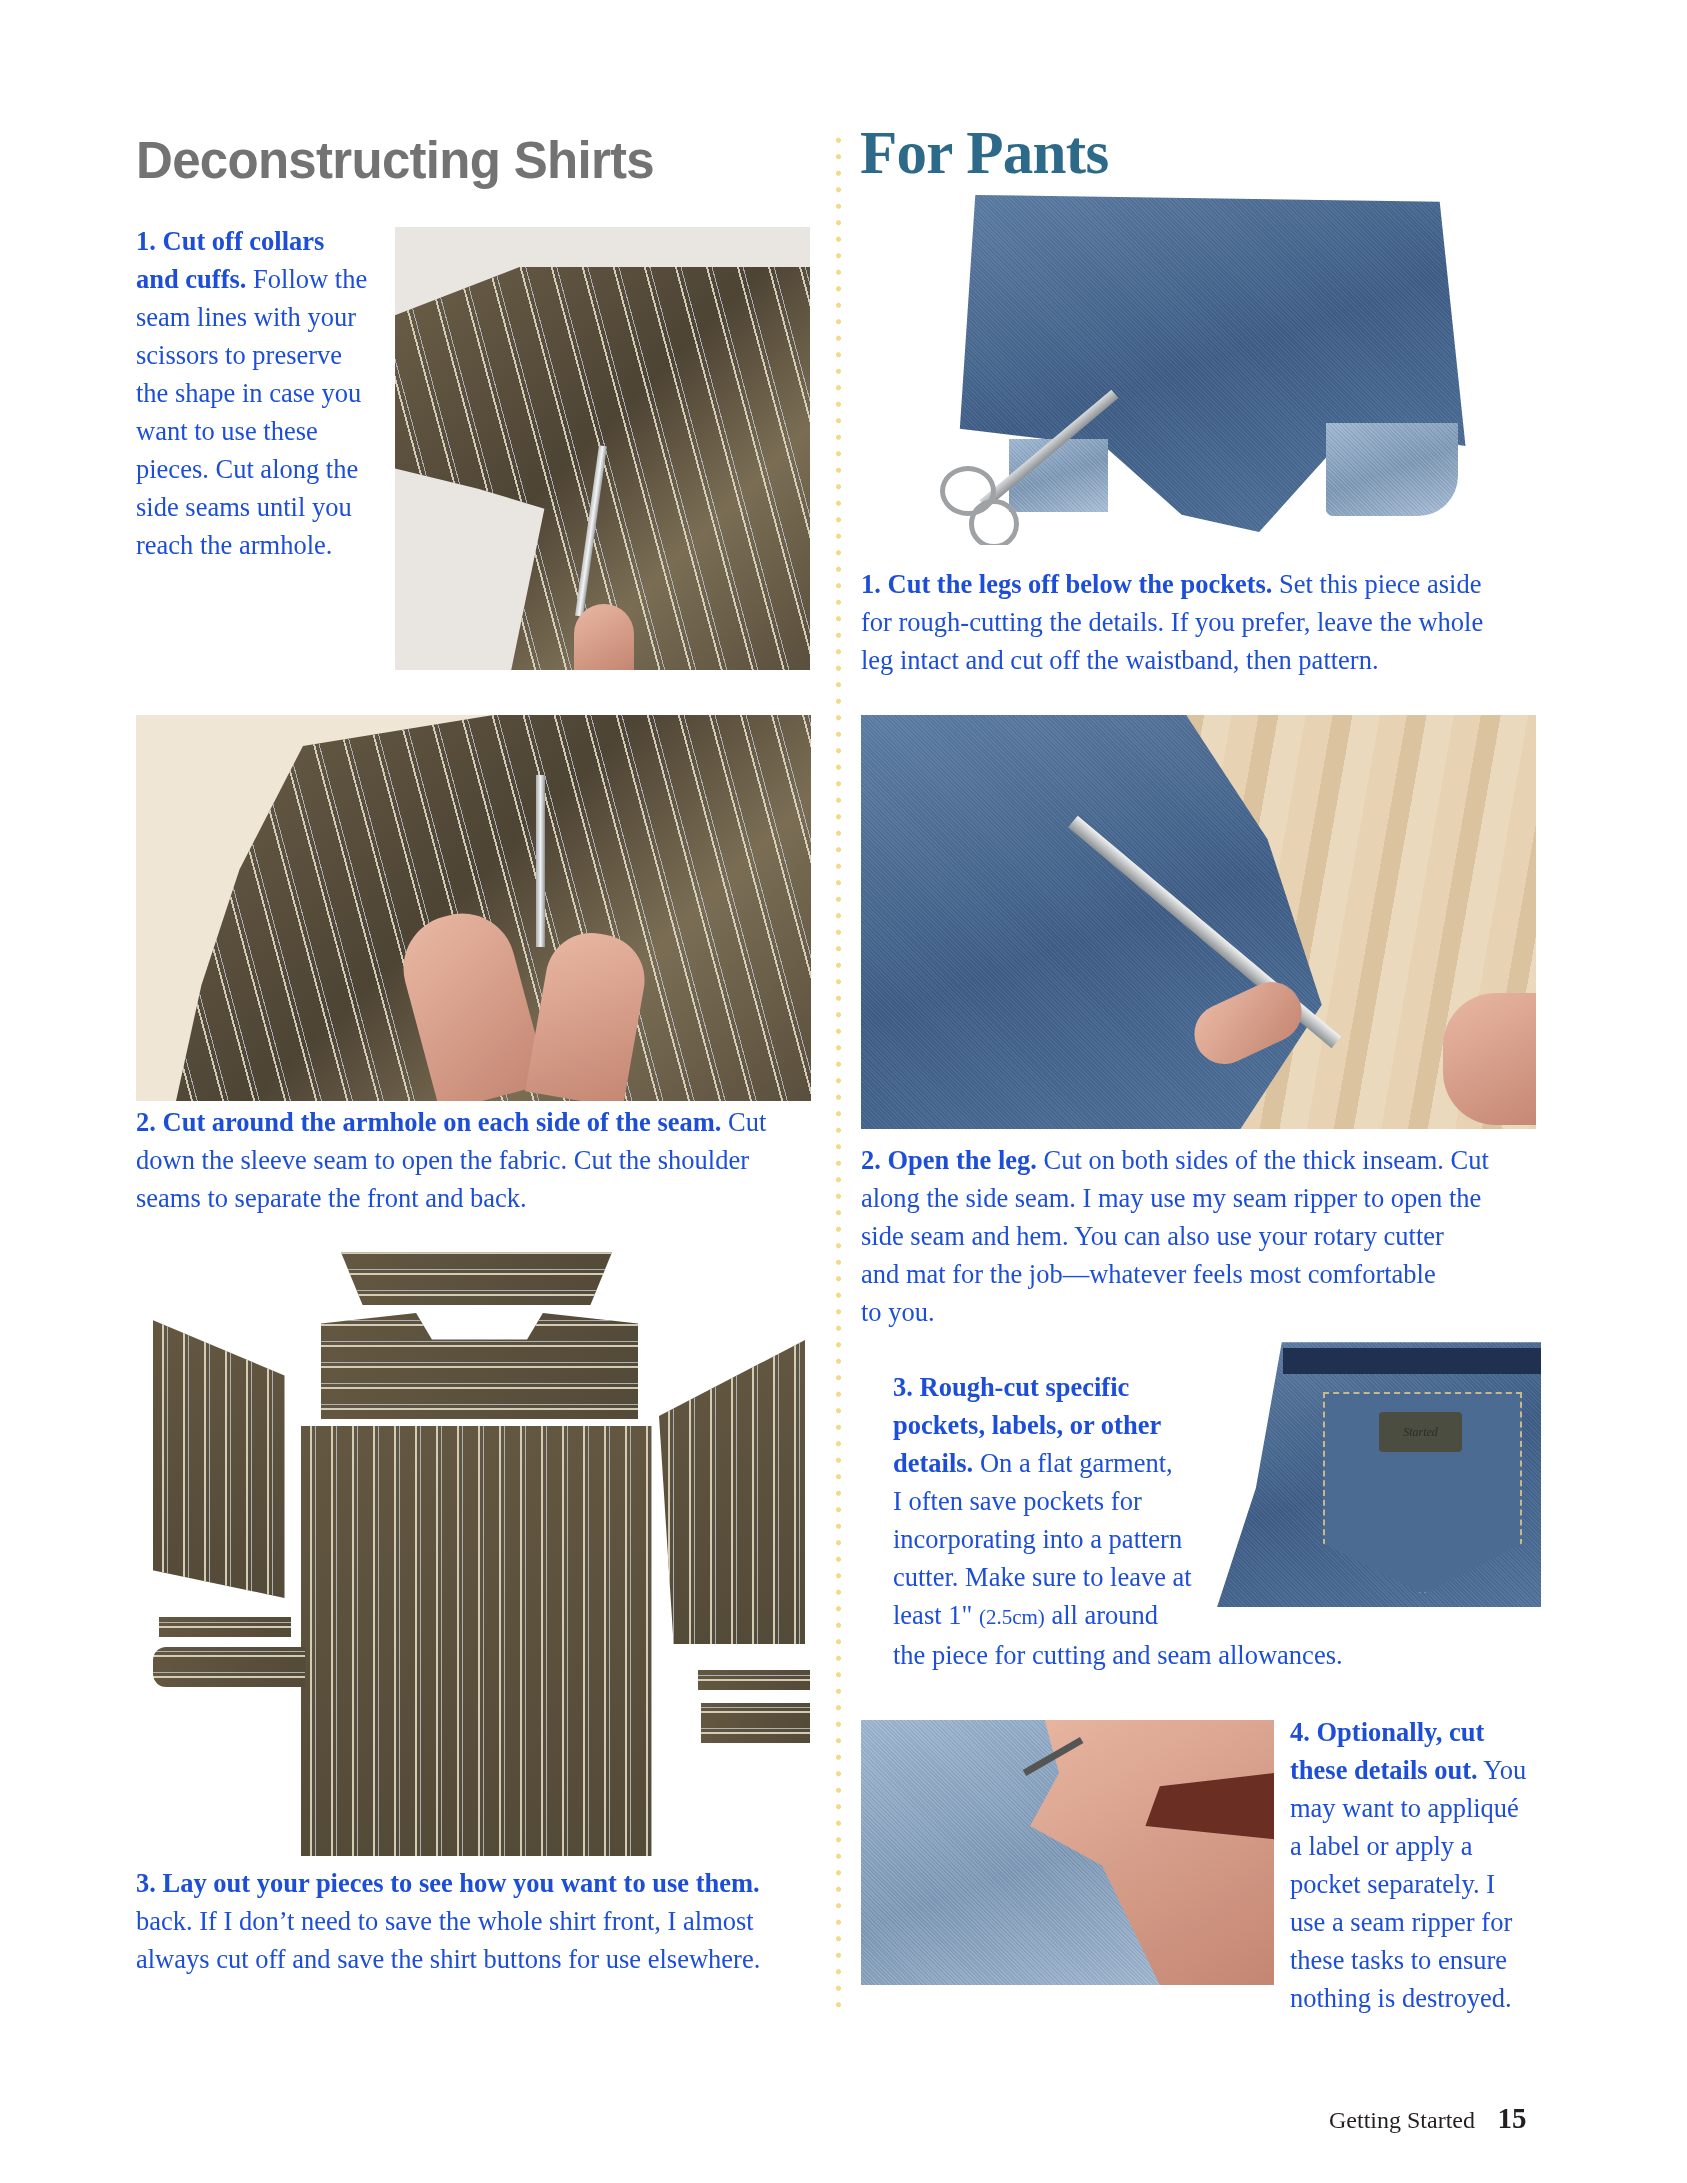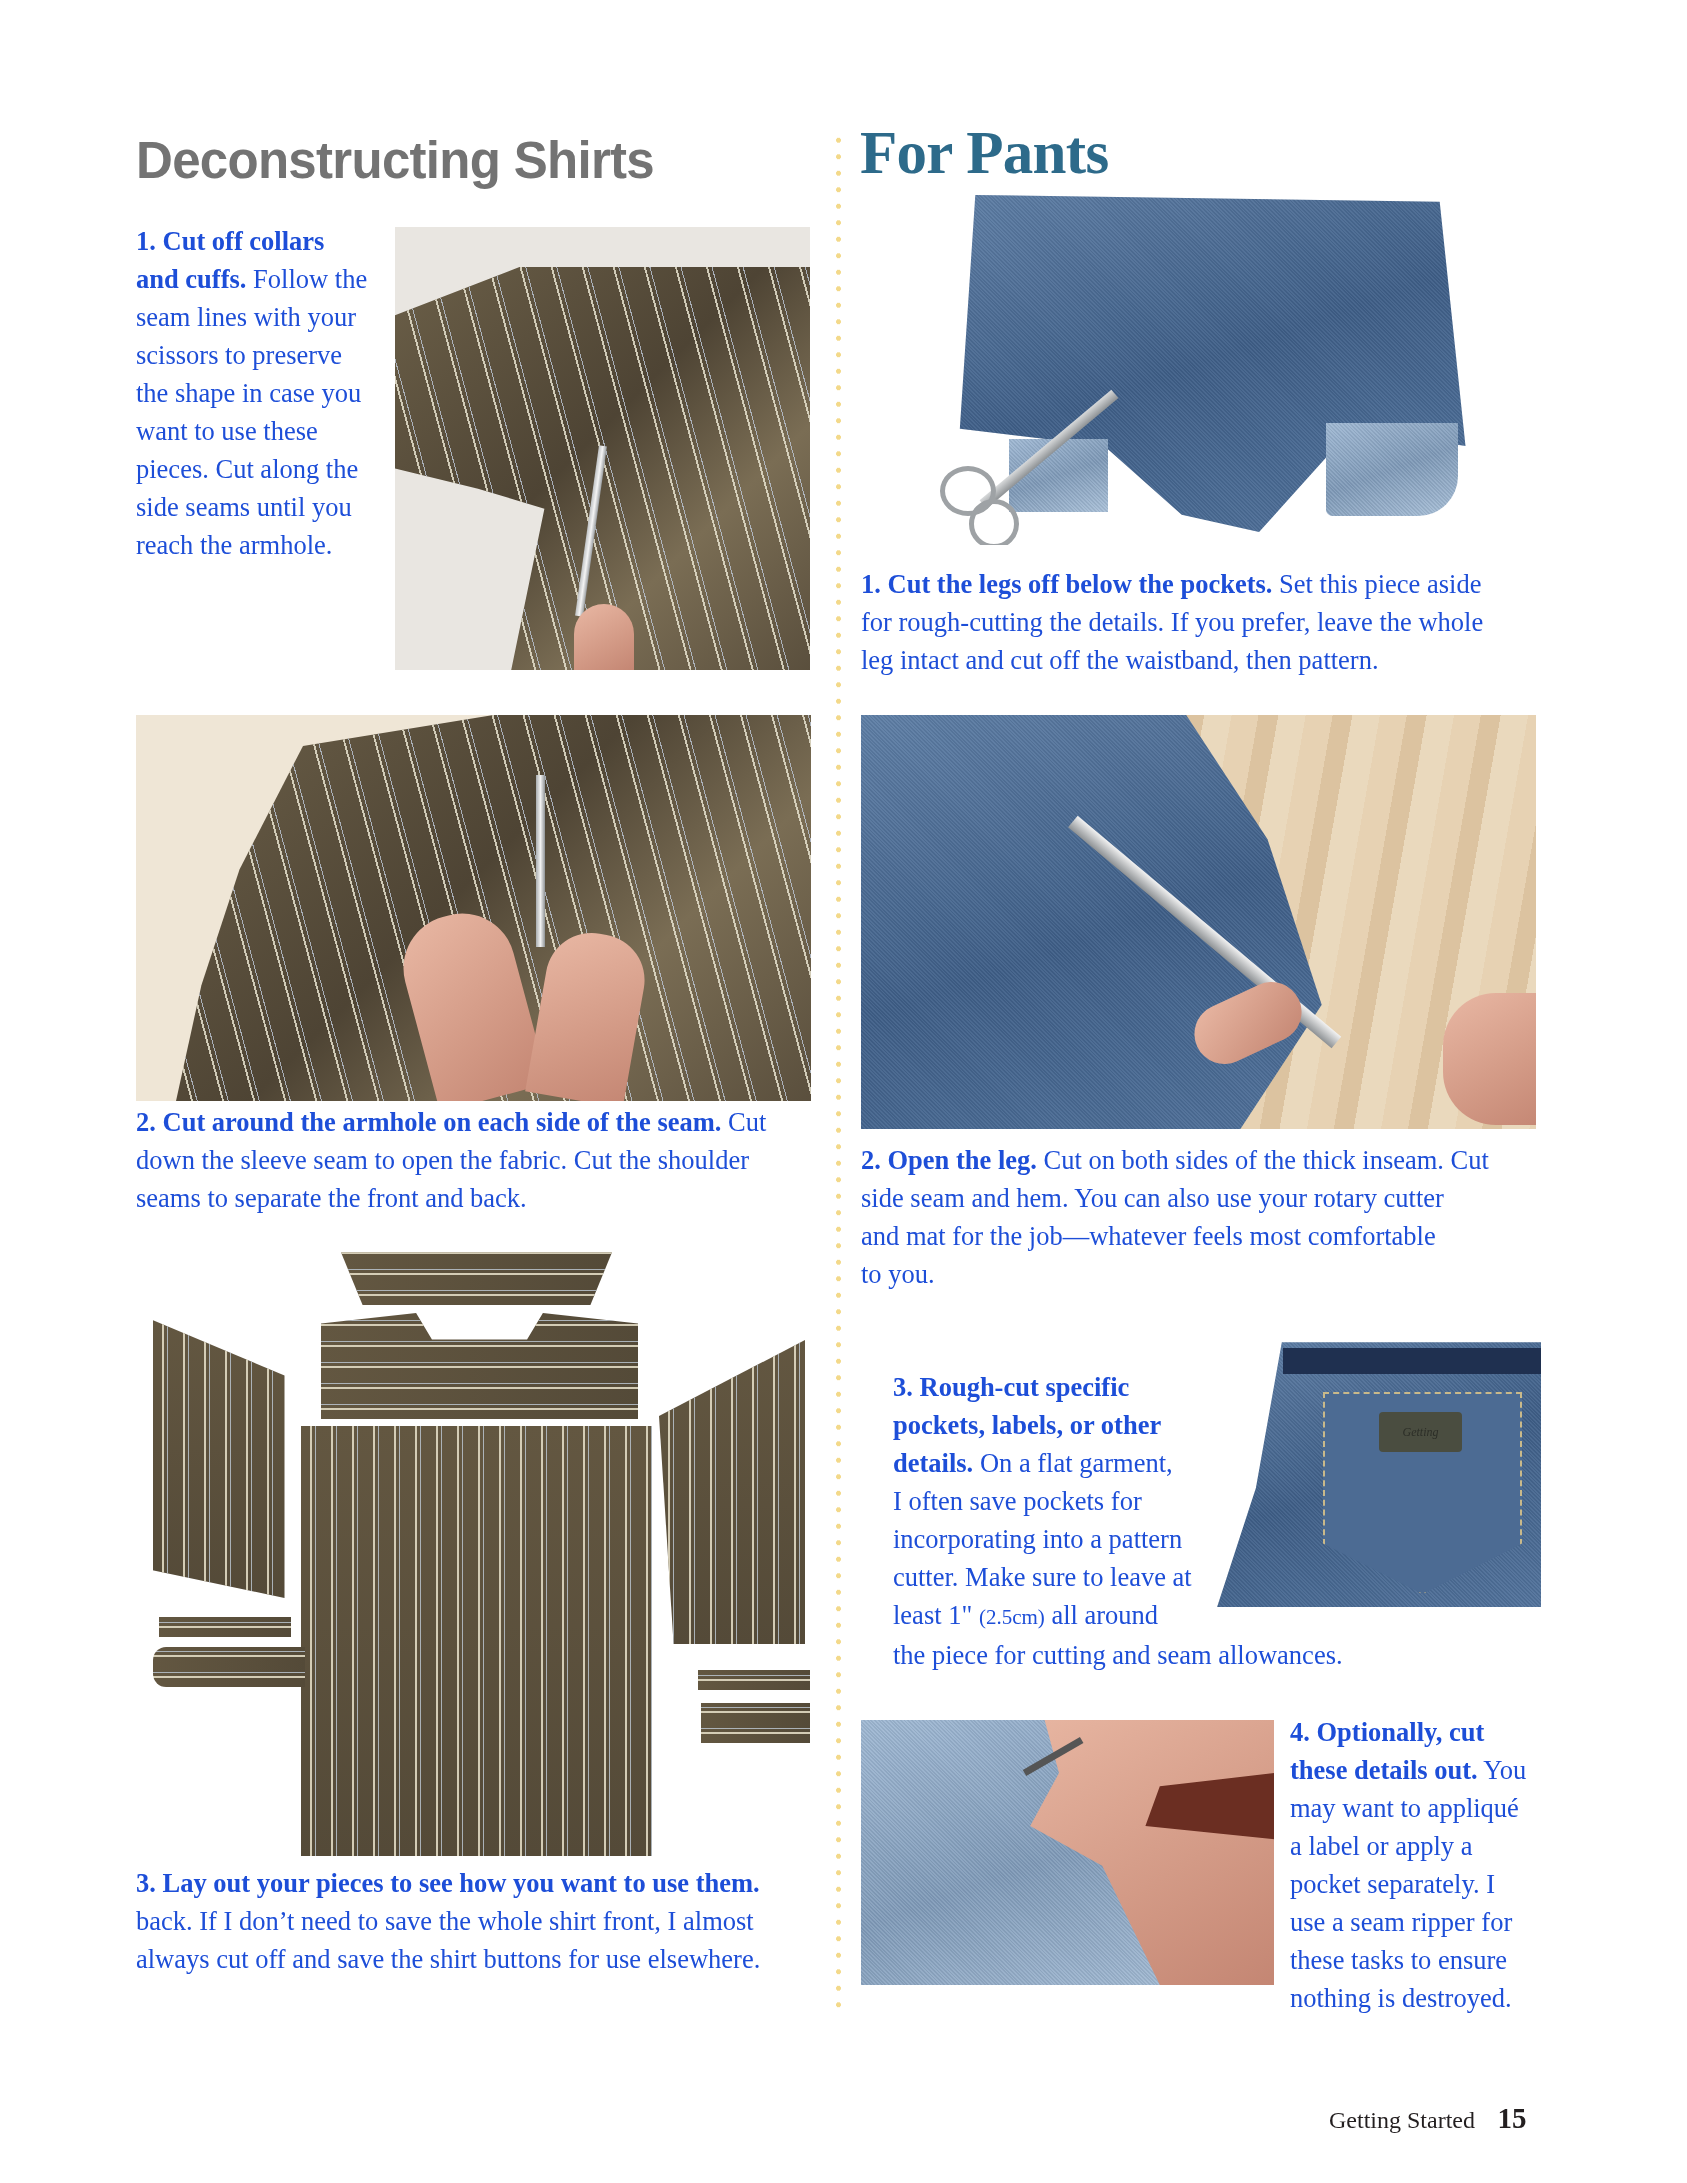--- a/index.html
+++ b/index.html
@@ -122,30 +122,31 @@
 
 <div class="abs photo wood" style="left:861px; top:715px; width:675px; height:414px;">
   <div class="abs denim" style="left:0; top:0; width:542px; height:414px; clip-path: polygon(0 0, 60% 0, 75% 30%, 85% 70%, 70% 100%, 0 100%);"></div>
   <div class="abs" style="left:212px; top:99px; width:344px; height:14.6px; background:linear-gradient(180deg,#f2f2f2,#8d9194); transform:rotate(40deg); transform-origin:left center;"></div>
   <div class="abs skin" style="left:331px; top:278px; width:112px; height:60px; border-radius:33px; transform:rotate(-25deg);"></div>
   <div class="abs skin" style="left:582px; top:278px; width:106px; height:132px; border-radius:53px 0 0 53px;"></div>
 </div>
 
 <div class="abs body-text" style="left:861px; top:1141px; width:701px;">
   <div><b>2.</b> <b>Open the leg.</b><span> Cut on both sides of the thick inseam. Cut</span></div>
+  <div>along the side seam. I may use my seam ripper to open the</div>
   <div>side seam and hem. You can also use your rotary cutter</div>
   <div>and mat for the job—whatever feels most comfortable</div>
   <div>to you.</div>
 </div>
 
 <div class="abs photo" style="left:1217px; top:1329px; width:324px; height:281px;">
   <div class="abs denim" style="left:0; top:13.2px; width:324px; height:265px; clip-path: polygon(20% 0, 100% 0, 100% 100%, 0 100%, 12% 55%);"></div>
   <div class="abs" style="left:66px; top:18.5px; width:258px; height:26.5px; background:#1f3050;"></div>
   <div class="abs" style="left:106px; top:63px; width:195px; height:198px; border:2px dashed #c9b98a; clip-path: polygon(0 0,100% 0,100% 75%,50% 100%,0 75%); background:#4c6b93;"></div>
-  <div class="abs" style="left:162px; top:83px; width:83px; height:40px; background:#4a4d40; border-radius:4px; color:#2c2e27; font-size:12px; font-style:italic; text-align:center; line-height:40px;">Getting</div>
+  <div class="abs" style="left:162px; top:83px; width:83px; height:40px; background:#4a4d40; border-radius:4px; color:#2c2e27; font-size:12px; font-style:italic; text-align:center; line-height:40px;">Started</div>
 </div>
 
 <div class="abs body-text" style="left:861px; top:1368px; width:701px;margin-left:32px;">
   <div><b>3.</b> <b>Rough-cut specific</b></div>
   <div><b>pockets, labels, or other</b></div>
   <div><b>details.</b><span> On a flat garment,</span></div>
   <div>I often save pockets for</div>
   <div>incorporating into a pattern</div>
   <div>cutter. Make sure to leave at</div>
   <div><span>least 1" </span><span style="font-size:21px;">(2.5cm)</span><span> all around</span></div>

